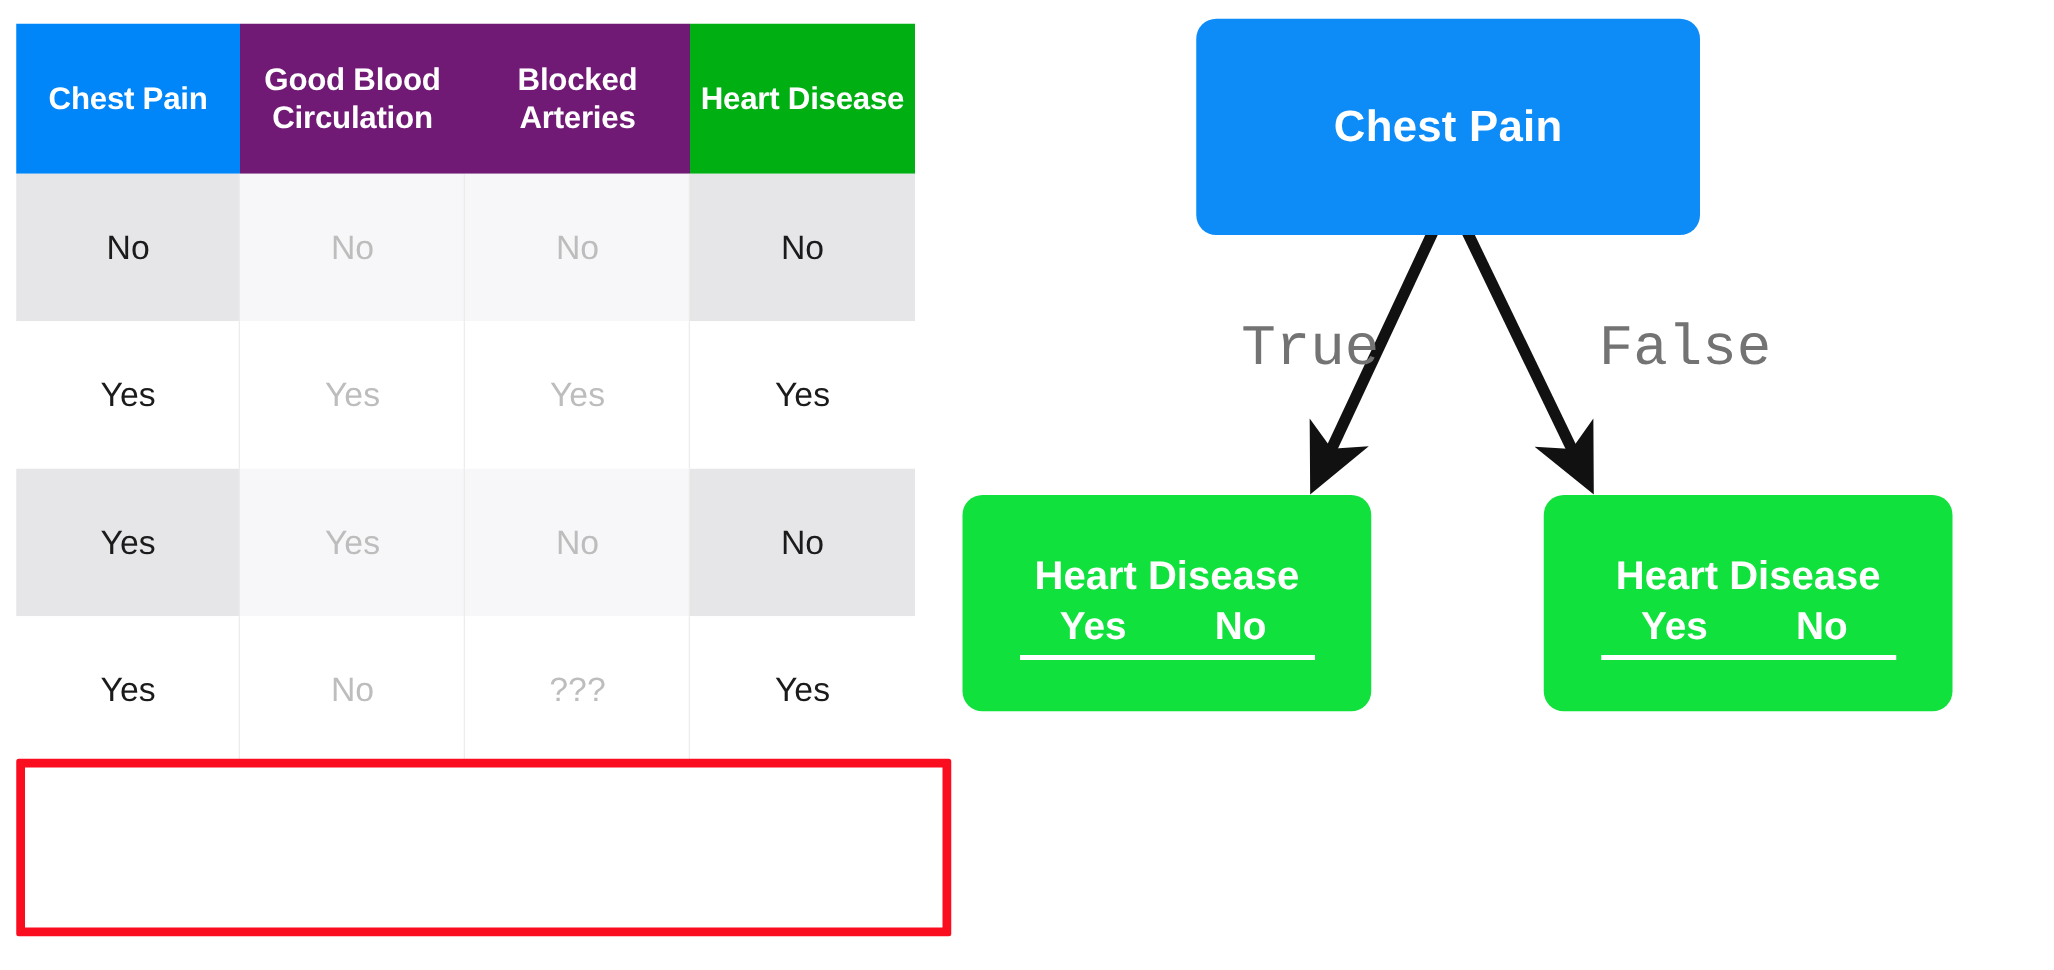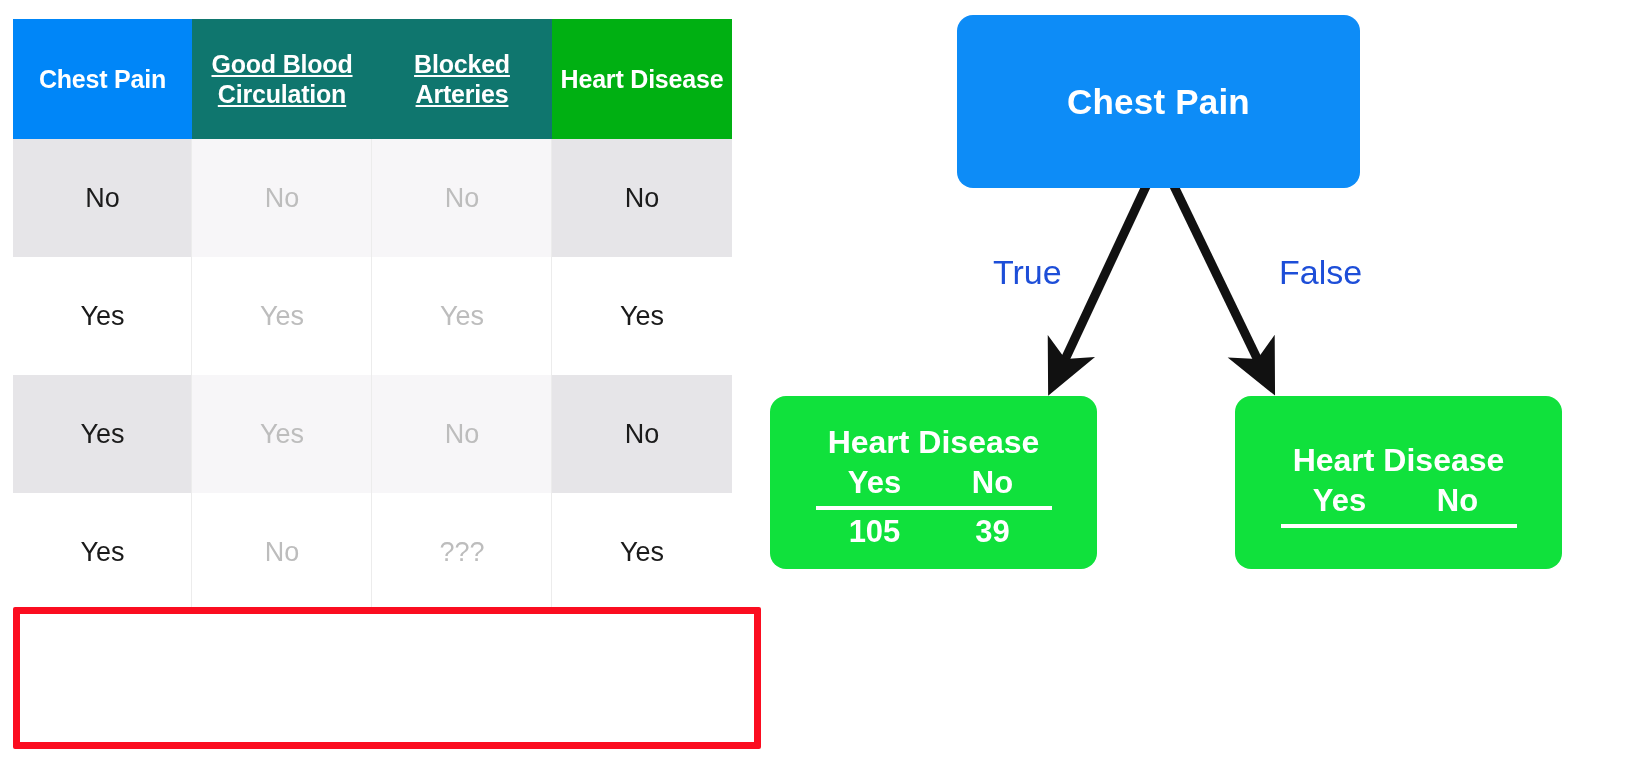--- a/index.html
+++ b/index.html
@@ -38,21 +38,21 @@
     vertical-align: middle;
     text-align: center;
     font-size: 25px;
     font-weight: bold;
     line-height: 1.22;
     color: #ffffff;
     padding: 0 4px;
     letter-spacing: -0.2px;
   }
   th.h-chest { background: #0086f8; }
-  th.h-mid   { background: #0f766e; color: #ffffff; text-decoration: underline; }
+  th.h-mid   { background: #701a75; color: #ffffff; }
   th.h-heart { background: #00b012; }
 
   .tbl tbody td {
     height: 116px;
     text-align: center;
     vertical-align: middle;
     font-size: 27px;
     font-weight: 400;
     color: #1b1b1b;
   }
@@ -127,23 +127,24 @@
   .leaf-rule {
     width: 236px;
     height: 4px;
     background: #ffffff;
     margin: 3px 0 4px 0;
   }
   .leaf-grid.vals { font-size: 31px; }
 
   .edge-label {
     position: absolute;
-    font-size: 34px;
-    color: #1d4ed8;
+    font-size: 46px;
+    color: #737373;
     font-weight: 400;
+    font-family: Liberation Mono, monospace;
   }
   #label-true  { left: 993px;  top: 253px; }
   #label-false { left: 1279px; top: 253px; }
 
   svg.arrows { position: absolute; left: 0; top: 0; width: 1643px; height: 776px; }
 </style>
 </head>
 <body>
 
 <div id="data-table">
@@ -211,24 +212,20 @@
   <div class="edge-label" id="label-true">True</div>
   <div class="edge-label" id="label-false">False</div>
 
   <div class="node leaf" id="leaf-left">
     <div class="leaf-title">Heart Disease</div>
     <div class="leaf-grid">
       <span class="lbl">Yes</span>
       <span class="lbl">No</span>
     </div>
     <div class="leaf-rule"></div>
-    <div class="leaf-grid vals">
-      <span>105</span>
-      <span>39</span>
-    </div>
   </div>
 
   <div class="node leaf" id="leaf-right">
     <div class="leaf-title">Heart Disease</div>
     <div class="leaf-grid">
       <span class="lbl">Yes</span>
       <span class="lbl">No</span>
     </div>
     <div class="leaf-rule"></div>
   </div>

